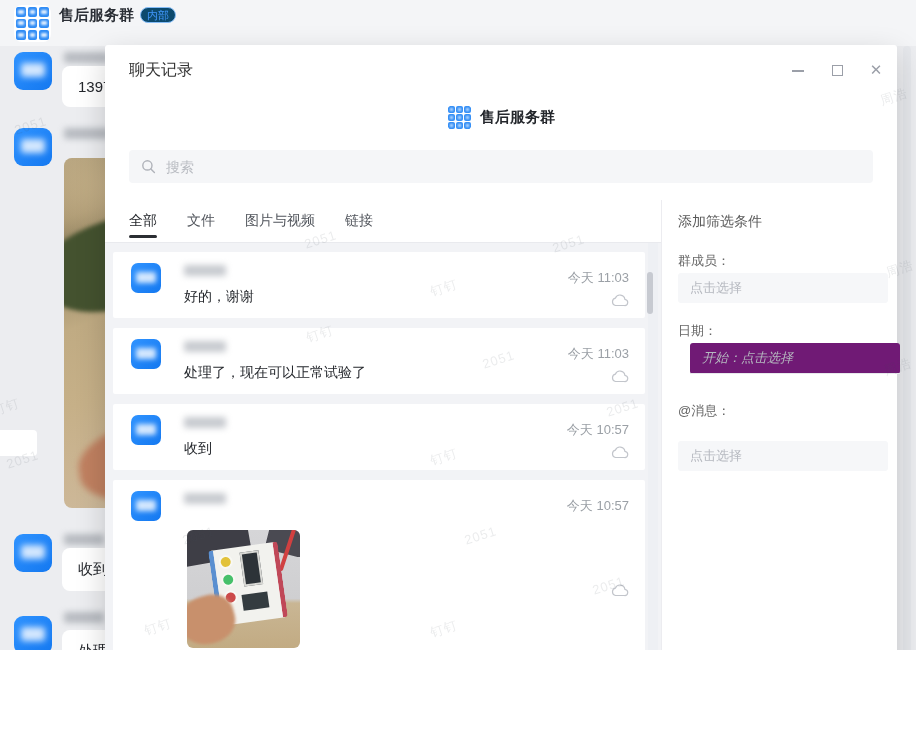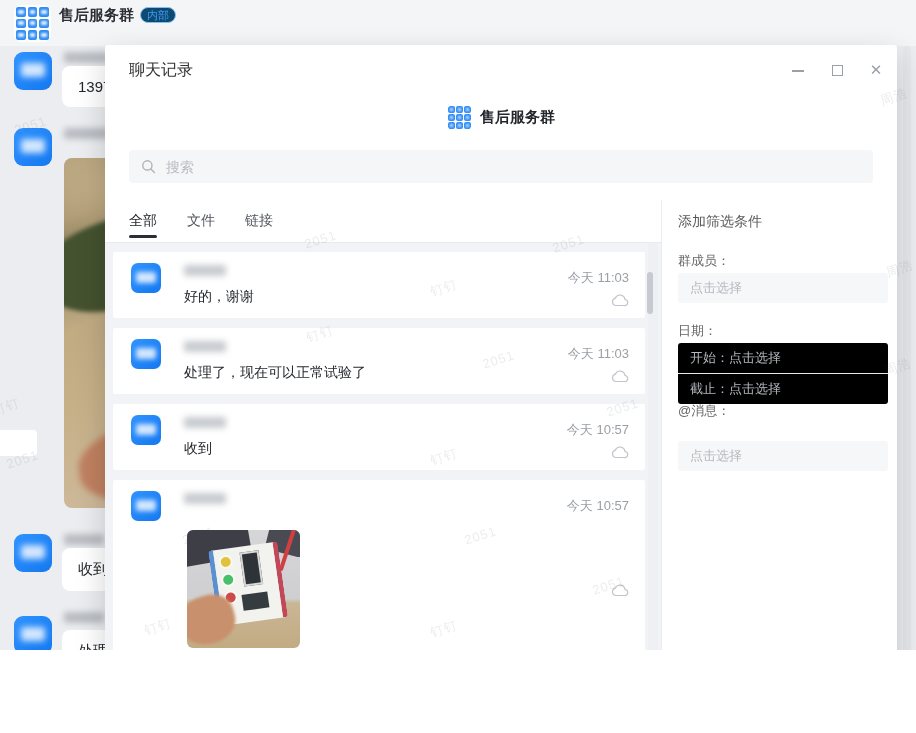--- a/index.html
+++ b/index.html
@@ -80,21 +80,21 @@
   .dp-wire{position:absolute;right:10px;top:-6px;width:4px;height:48px;background:#d04040;transform:rotate(18deg);border-radius:2px;}
   .dp-hand{position:absolute;left:-8px;bottom:4px;width:56px;height:48px;background:#c8906c;border-radius:50% 40% 45% 50%;filter:blur(1.5px);transform:rotate(-15deg);}
   .list-track{position:absolute;right:3px;top:0;width:10px;height:454px;background:#eef0f4;}
   .list-thumb{position:absolute;right:5px;top:29px;width:6px;height:42px;background:#c7cad1;border-radius:3px;cursor:pointer;}
 
   .filter-panel{position:absolute;right:0;top:155px;width:236px;height:497px;box-sizing:border-box;border-left:1px solid #ececf0;background:#fff;border-radius:0 0 3px 0;}
   .fp-title{position:absolute;left:16px;top:13px;font-size:14px;color:#595959;}
   .fp-label{position:absolute;left:16px;font-size:13px;color:#666;}
   .fp-field{position:absolute;left:16px;width:210px;background:#f6f7f9;border-radius:3px;font-size:13px;color:#b5b8bf;display:flex;align-items:center;padding-left:12px;box-sizing:border-box;cursor:pointer;}
   .fp-member{top:73px;height:30px;}
-  .fp-dates{position:absolute;left:16px;top:143px;width:210px;background:#000000;border-radius:3px;}
+  .fp-dates{position:absolute;left:28px;top:143px;width:210px;background:#701a75;border-radius:3px;font-style:italic;}
   .fp-date-row{height:30px;display:flex;align-items:center;padding-left:12px;font-size:13px;color:#b5b8bf;cursor:pointer;}
   .fp-sep{height:1px;background:#e7e8ec;}
   .fp-at{top:241px;height:30px;}
 
   
   .wm-layer{position:absolute;left:0;top:0;width:916px;height:733px;pointer-events:none;z-index:50;}
   .wm{position:absolute;font-size:13px;color:rgba(70,80,95,.11);transform:rotate(-18deg);white-space:nowrap;letter-spacing:1px;}
 </style>
 </head>
 <body>
@@ -183,20 +183,23 @@
       <input type="text" placeholder="搜索" style="">
     </div>
 
     <div class="tabs">
       <span class="tab active">
         <span>全部</span>
         <span class="tab-underline"></span>
       </span>
       <span class="tab">
           <span>文件</span>
+        </span>
+      <span class="tab">
+          <span>图片与视频</span>
         </span>
       <span class="tab">
           <span>链接</span>
         </span>
     </div>
 
     <div class="list">
       <div class="list-inner">
         <div class="msg-row">
           <div class="m-avatar"></div>
@@ -258,21 +261,20 @@
     </div>
 
     <div class="filter-panel">
       <div class="fp-title">添加筛选条件</div>
       <div class="fp-label" style="top:52px;">群成员：</div>
       <div class="fp-field fp-member">点击选择</div>
       <div class="fp-label" style="top:122px;">日期：</div>
       <div class="fp-dates">
         <div class="fp-date-row">开始：点击选择</div>
         <div class="fp-sep"></div>
-        <div class="fp-date-row">截止：点击选择</div>
       </div>
       <div class="fp-label" style="top:202px;text-align:right;">@消息：</div>
       <div class="fp-field fp-at">点击选择</div>
     </div>
   </div>
 
   <div class="wm-layer" id="wm-layer">
       <span class="wm" style="left: 14px; top: 118px;">2051</span>
       <span class="wm" style="left: -8px; top: 398px;">钉钉</span>
       <span class="wm" style="left: 6px; top: 452px;">2051</span>

